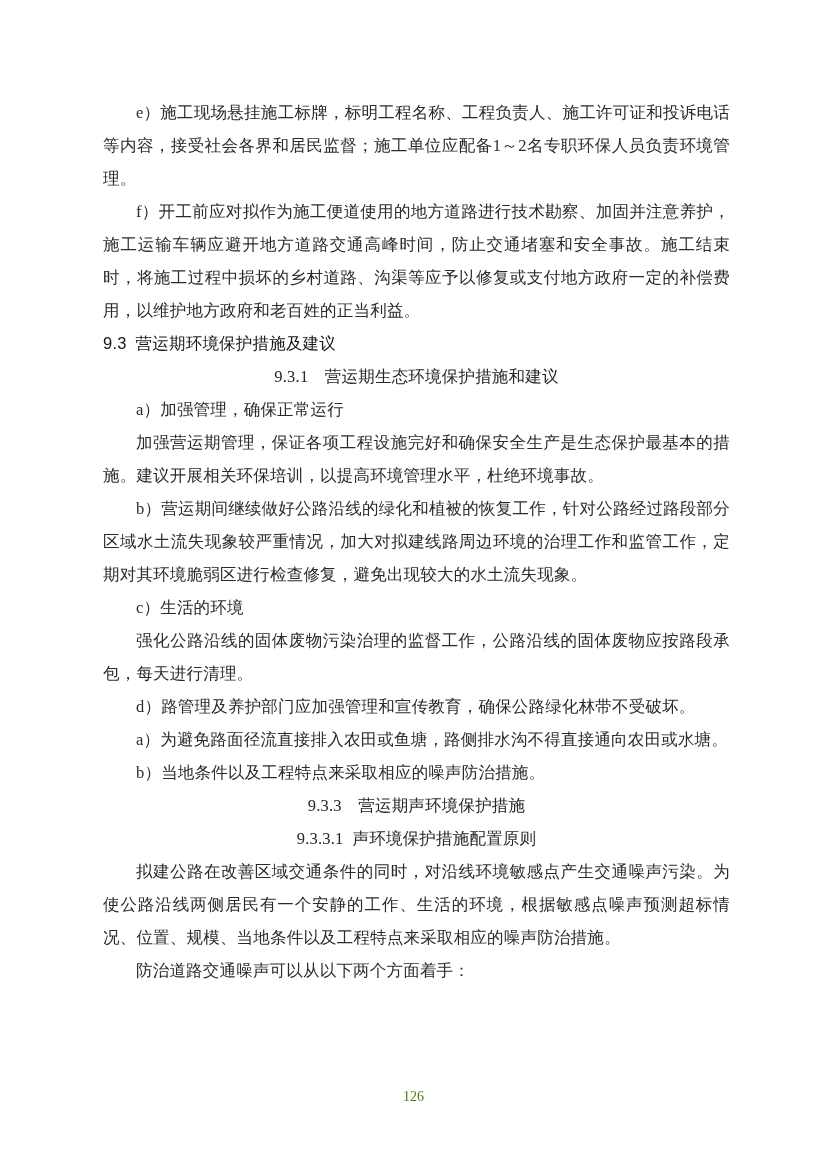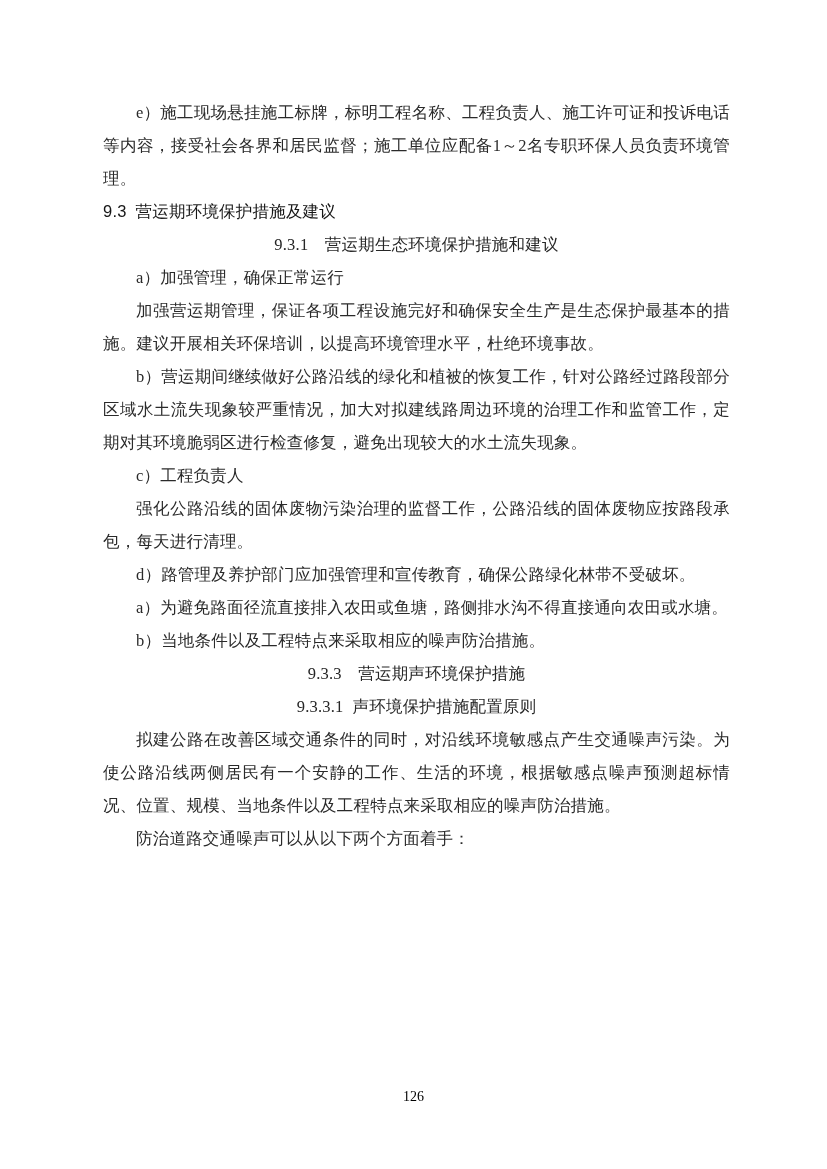--- a/index.html
+++ b/index.html
@@ -54,36 +54,37 @@
   .num-gap-wide { margin-right: 1.0em; }
   .num-gap-narrow { margin-right: 0.55em; }
   .footer {
     position: absolute;
     left: 0;
     top: 1088px;
     width: 827px;
     text-align: center;
     font-size: 14px;
     line-height: 18px;
-    color: #000000;
+    color: #4d7c0f;
     font-family: "Liberation Serif", "DejaVu Serif", serif;
   }
 </style>
 </head>
 <body>
 
 <div class="page">
   <div class="content" id="content">
       <p class="body">e）施工现场悬挂施工标牌，标明工程名称、工程负责人、施工许可证和投诉电话等内容，接受社会各界和居民监督；施工单位应配备1～2名专职环保人员负责环境管理。</p>
+      <p class="body">f）开工前应对拟作为施工便道使用的地方道路进行技术勘察、加固并注意养护，施工运输车辆应避开地方道路交通高峰时间，防止交通堵塞和安全事故。施工结束时，将施工过程中损坏的乡村道路、沟渠等应予以修复或支付地方政府一定的补偿费用，以维护地方政府和老百姓的正当利益。</p>
       <p class="h2"><span class="num-gap-narrow">9.3</span><span>营运期环境保护措施及建议</span></p>
       <p class="h3"><span class="num-gap-wide">9.3.1</span><span>营运期生态环境保护措施和建议</span></p>
       <p class="body">a）加强管理，确保正常运行</p>
       <p class="body">加强营运期管理，保证各项工程设施完好和确保安全生产是生态保护最基本的措施。建议开展相关环保培训，以提高环境管理水平，杜绝环境事故。</p>
       <p class="body">b）营运期间继续做好公路沿线的绿化和植被的恢复工作，针对公路经过路段部分区域水土流失现象较严重情况，加大对拟建线路周边环境的治理工作和监管工作，定期对其环境脆弱区进行检查修复，避免出现较大的水土流失现象。</p>
-      <p class="body">c）工程负责人</p>
+      <p class="body">c）生活的环境</p>
       <p class="body">强化公路沿线的固体废物污染治理的监督工作，公路沿线的固体废物应按路段承包，每天进行清理。</p>
       <p class="body">d）路管理及养护部门应加强管理和宣传教育，确保公路绿化林带不受破坏。</p>
       <p class="body">a）为避免路面径流直接排入农田或鱼塘，路侧排水沟不得直接通向农田或水塘。</p>
       <p class="body">b）当地条件以及工程特点来采取相应的噪声防治措施。</p>
       <p class="h3"><span class="num-gap-wide">9.3.3</span><span>营运期声环境保护措施</span></p>
       <p class="h4"><span class="num-gap-narrow">9.3.3.1</span><span>声环境保护措施配置原则</span></p>
       <p class="body">拟建公路在改善区域交通条件的同时，对沿线环境敏感点产生交通噪声污染。为使公路沿线两侧居民有一个安静的工作、生活的环境，根据敏感点噪声预测超标情况、位置、规模、当地条件以及工程特点来采取相应的噪声防治措施。</p>
       <p class="body">防治道路交通噪声可以从以下两个方面着手：</p>
     </div>
   <div class="footer">

